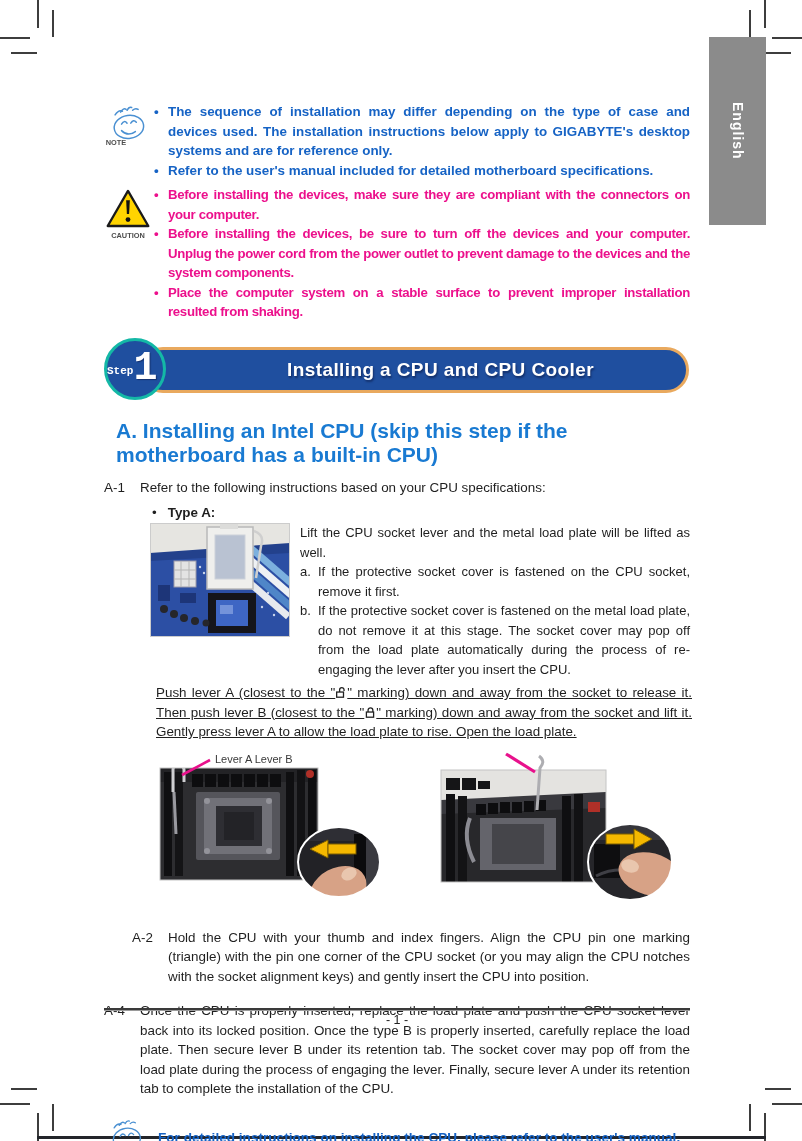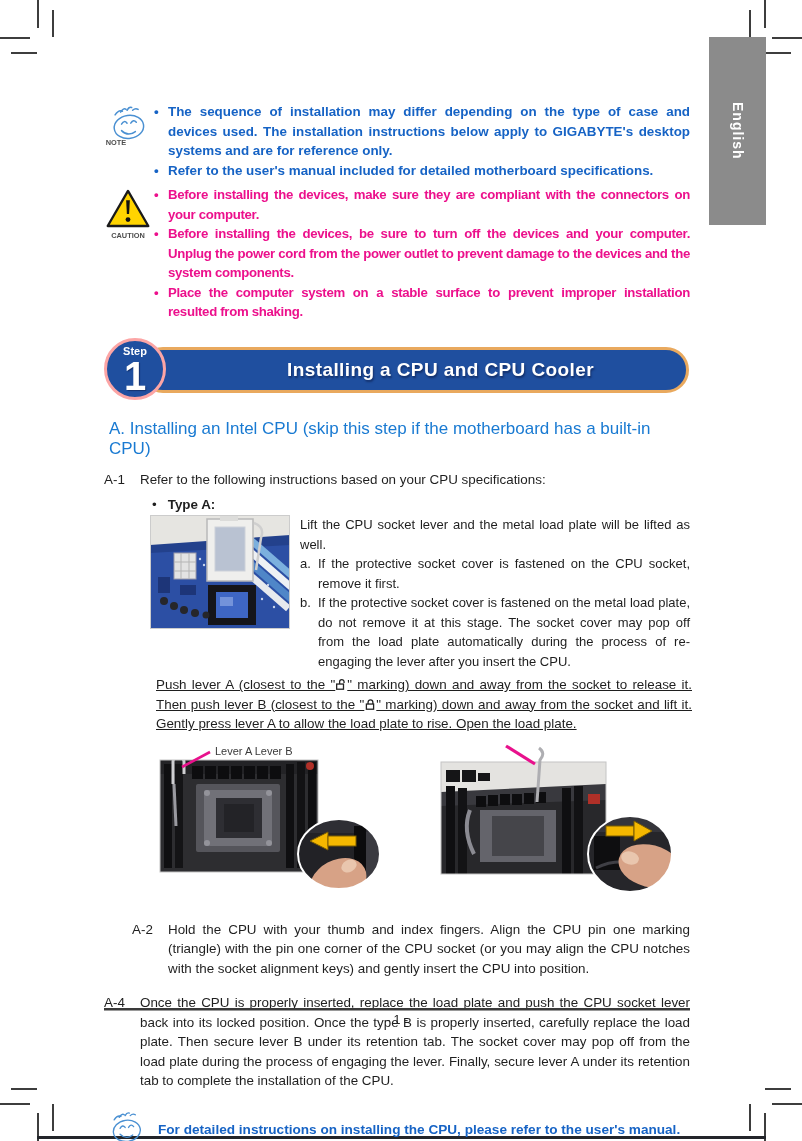--- a/index.html
+++ b/index.html
@@ -38,27 +38,27 @@
     position:absolute; left:36px; right:1px; top:9px; height:46px;
     background:#1f4f9f; border:3px solid #e9a95e; border-radius:26px;
     display:flex; align-items:center; justify-content:center; padding-left:52px;
   }
   .step-title {
     color:#fff; font-size:19px; font-weight:bold; letter-spacing:0.4px;
     text-shadow:1px 2px 2px rgba(10,20,60,0.55);
   }
   .step-circle {
     position:absolute; left:0; top:0; width:62px; height:62px; border-radius:50%;
-    background:#1f4f9f; border:3px solid #fca5a5; color:#fff;
-    display:flex; flex-direction:column; align-items:center;
+    background:#1f4f9f; border:3px solid #14b8a6; color:#fff;
+    display:flex; flex-direction:row; align-items:center;font-family:Liberation Mono, monospace;
   }
   .step-word { font-size:11px; font-weight:bold; margin-top:5px; line-height:11px; }
   .step-num  { font-size:40px; font-weight:bold; line-height:38px; text-shadow:1px 1px 1px rgba(10,20,60,0.5); }
 
-  .section-heading { color:#197ad2; font-size:17px; font-weight:normal; margin:13px 0 0 5px; }
+  .section-heading { color:#197ad2; font-size:21px; font-weight:bold; margin:13px 0 0 12px; }
 
   .numbered { display:flex; margin-top:11px; font-size:13.4px; line-height:19.5px; }
   .numbered .num { flex:0 0 36px; }
   .numbered .ntext { flex:1; text-align:justify; }
 
   .bullet-line { margin:8px 0 2px 48px; font-weight:bold; font-size:13.4px; }
   .bullet-line::before { content:"•"; font-weight:normal; margin-right:11px; }
 
   .type-a-row { display:flex; margin-top:3px; }
   .type-a-fig { flex:0 0 140px; margin-left:46px; }

